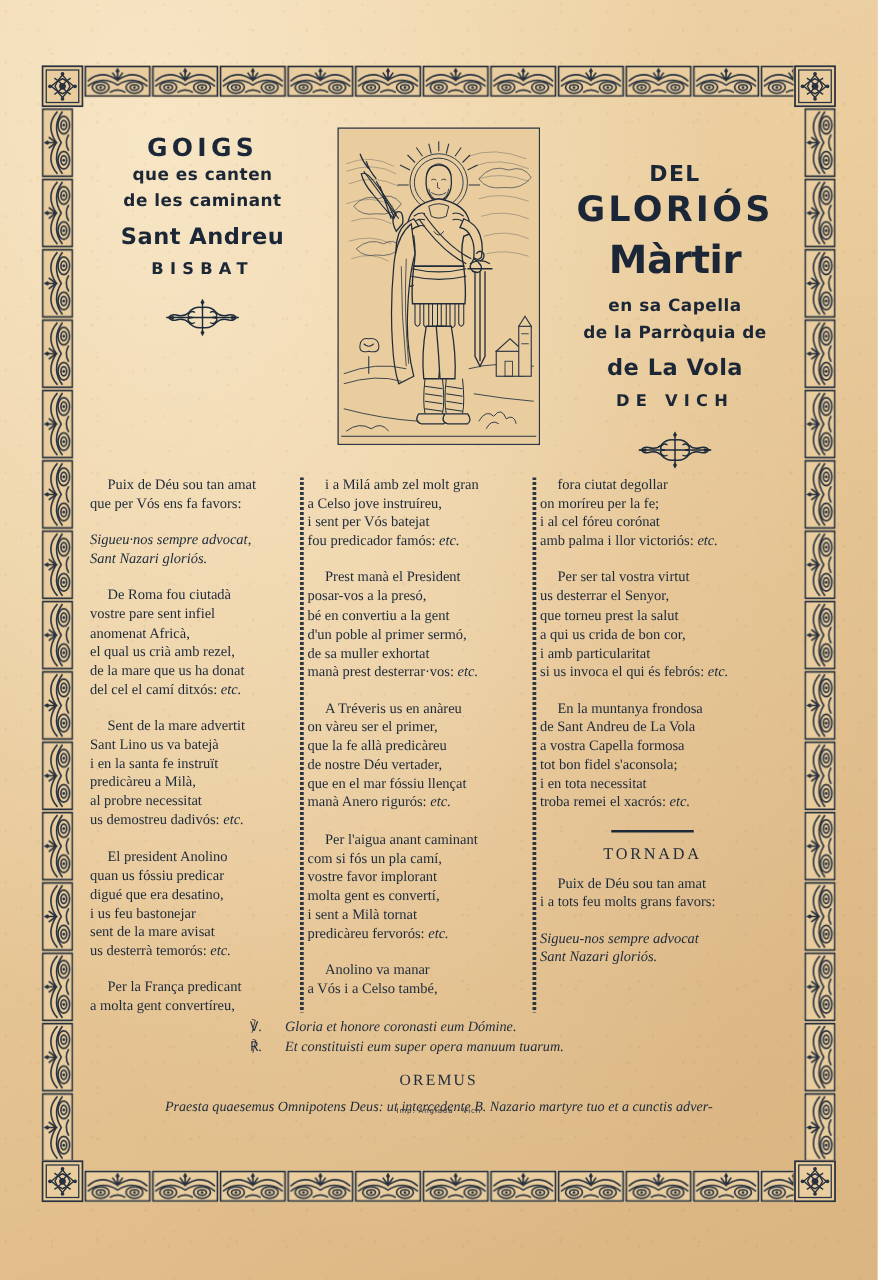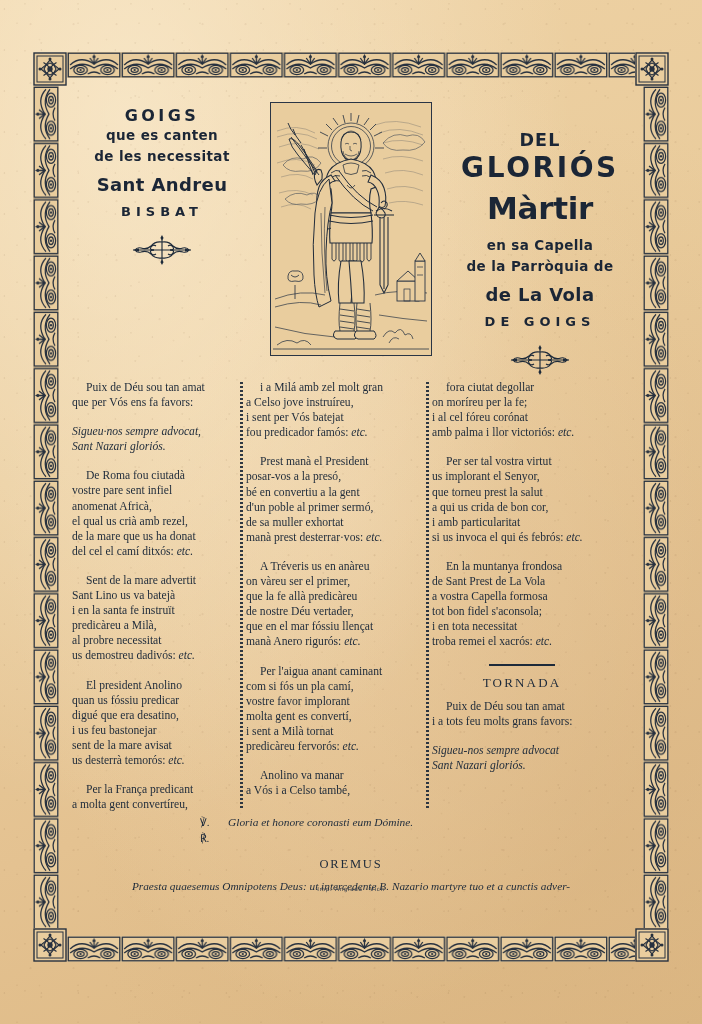--- a/index.html
+++ b/index.html
@@ -47,21 +47,21 @@
 
   
   .content{position:absolute;left:72px;top:98px;right:72px;bottom:104px;}
 
   
   .header{display:flex;align-items:flex-start;justify-content:space-between;height:268px;}
   .hcol{width:180px;text-align:center;font-family:"DejaVu Sans", sans-serif;font-weight:bold;
         color:#1b2636;padding-top:8px;}
   .hcol.left{text-align:center;}
   .hcol.right{text-align:center;padding-top:32px;}
-  .h-sm{font-size:16px;letter-spacing:3.4px;line-height:1.2;}
+  .h-sm{font-size:20px;letter-spacing:3.4px;line-height:1.2;}
   .h-xl{font-size:31px;letter-spacing:-.3px;line-height:1.18;margin:5px 0 9px;}
   .h-md{font-size:13.5px;letter-spacing:.4px;line-height:1.55;}
   .h-lg{font-size:18px;letter-spacing:.4px;line-height:1.2;margin:7px 0 8px;}
   .h-bis{font-size:13px;letter-spacing:5px;margin-top:0;}
   .h-mix{font-size:17.5px;letter-spacing:1.2px;line-height:1.2;}
   .h-mix .big{font-size:28px;letter-spacing:2.6px;}
   .fleuron{margin-top:16px;display:flex;justify-content:center;}
   .fleuron svg{display:block;}
 
   
@@ -217,21 +217,21 @@
     </div>
 </div>
 
 <div class="content">
 
   <div class="header">
 
     <div class="hcol left">
       <div class="h-sm">GOIGS</div>
       <div class="h-md">que es canten</div>
-      <div class="h-md">de les necessitat</div>
+      <div class="h-md">de les caminant</div>
       <div class="h-lg">Sant Andreu</div>
       <div class="h-bis">BISBAT</div>
       <div class="fleuron">
         <svg width="66" height="30" viewBox="0 0 66 30">
           <g stroke="#1d2a3a" stroke-width="1.15" fill="none">
             <path d="M4 15 H62"></path>
             <path d="M33 4 L33 26"></path>
             <path d="M33 7 Q26 6 22 11 Q18 15 12 13 Q8 12 6 15"></path>
             <path d="M33 7 Q40 6 44 11 Q48 15 54 13 Q58 12 60 15"></path>
             <path d="M33 23 Q26 24 22 19 Q18 15 12 17 Q8 18 6 15"></path>
@@ -432,21 +432,21 @@
 
     <div class="hcol right">
       <div class="h-mix">
         <span>DEL</span>
         <span class="big">GLORIÓS</span>
       </div>
       <div class="h-xl">Màrtir</div>
       <div class="h-md">en sa Capella</div>
       <div class="h-md">de la Parròquia de</div>
       <div class="h-lg">de La Vola</div>
-      <div class="h-bis">DE GOIGS</div>
+      <div class="h-bis">DE VICH</div>
       <div class="fleuron">
         <svg width="66" height="30" viewBox="0 0 66 30">
           <g stroke="#1d2a3a" stroke-width="1.15" fill="none">
             <path d="M4 15 H62"></path>
             <path d="M33 4 L33 26"></path>
             <path d="M33 7 Q26 6 22 11 Q18 15 12 13 Q8 12 6 15"></path>
             <path d="M33 7 Q40 6 44 11 Q48 15 54 13 Q58 12 60 15"></path>
             <path d="M33 23 Q26 24 22 19 Q18 15 12 17 Q8 18 6 15"></path>
             <path d="M33 23 Q40 24 44 19 Q48 15 54 17 Q58 18 60 15"></path>
             <path d="M27 11 q-3 -2 -5 1 t3 3"></path>
@@ -544,29 +544,29 @@
     <div class="sep"></div>
     <div class="col c3">
         <div class="stanza">
           <p class="ind">fora ciutat degollar</p>
           <p>on moríreu per la fe;</p>
           <p>i al cel fóreu corónat</p>
           <p>amb palma i llor victoriós: <span class="etc">etc.</span></p>
         </div>
         <div class="stanza">
           <p class="ind">Per ser tal vostra virtut</p>
-          <p>us implorant el Senyor,</p>
+          <p>us desterrar el Senyor,</p>
           <p>que torneu prest la salut</p>
           <p>a qui us crida de bon cor,</p>
           <p>i amb particularitat</p>
           <p>si us invoca el qui és febrós: <span class="etc">etc.</span></p>
         </div>
         <div class="stanza">
           <p class="ind">En la muntanya frondosa</p>
-          <p>de Sant Prest de La Vola</p>
+          <p>de Sant Andreu de La Vola</p>
           <p>a vostra Capella formosa</p>
           <p>tot bon fidel s'aconsola;</p>
           <p>i en tota necessitat</p>
           <p>troba remei el xacrós: <span class="etc">etc.</span></p>
         </div>
         <div class="tornada-rule"></div>
         <div class="tornada-title">TORNADA</div>
         <div class="stanza">
           <p class="ind">Puix de Déu sou tan amat</p>
           <p>i a tots feu molts grans favors:</p>
@@ -578,20 +578,21 @@
       </div>
   </div>
 
   <div class="versicles">
       <div class="vline">
         <span class="vmark">℣.</span>
         <span>Gloria et honore coronasti eum Dómine.</span>
       </div>
       <div class="vline">
         <span class="vmark">℟.</span>
+        <span>Et constituisti eum super opera manuum tuarum.</span>
       </div>
     </div>
 
   <div class="oremus-title">OREMUS</div>
   <div class="oremus-body">
       <p>Praesta quaesemus Omnipotens Deus: ut intercedente B. Nazario martyre tuo et a cunctis adver-</p>
     </div>
 
   <div class="imprint">Imp. Anglada  ·  Vich</div>
 </div>

